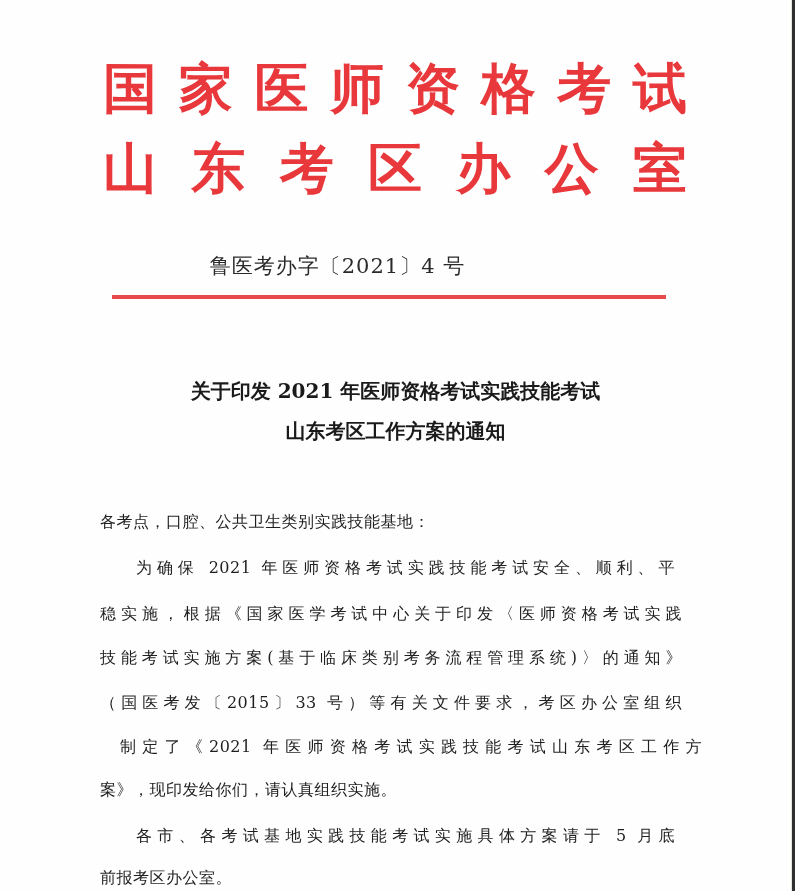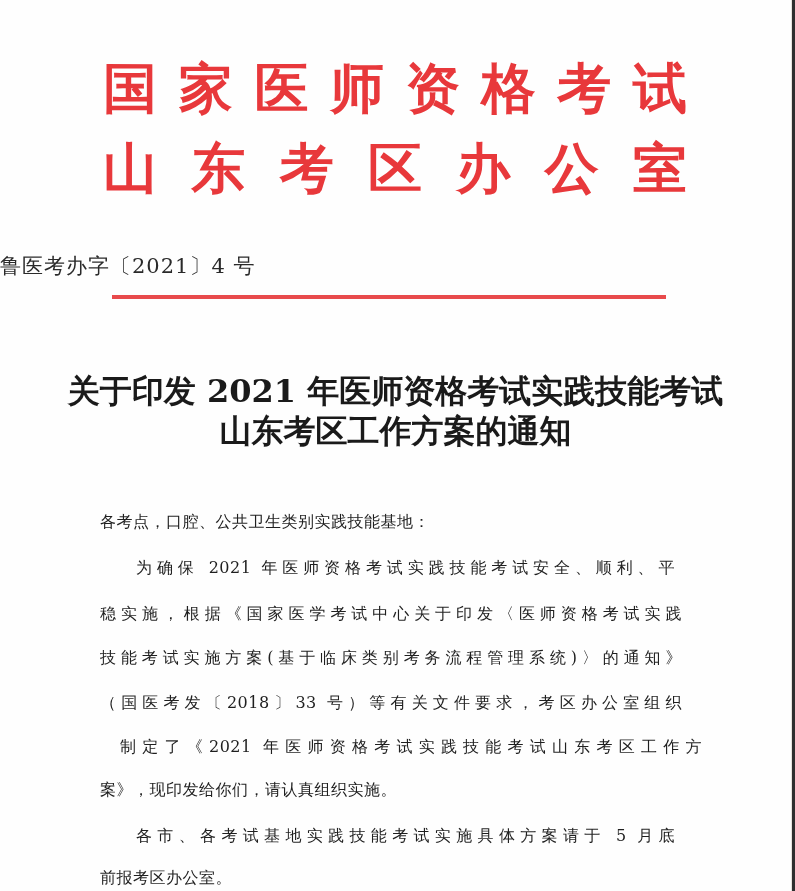--- a/index.html
+++ b/index.html
@@ -47,41 +47,41 @@
     text-align: center;
   }
   .org-line-1 { top: 58px; }
   .org-line-2 { top: 138px; }
 
   .doc-number {
     position: absolute;
     top: 252px;
     left: 0;
     width: 675px;
-    text-align: left;
+    text-align: center;
     font-size: 21px;
     line-height: 28px;
     color: #2a2a2a;
     letter-spacing: 1px;
   }
   .red-rule {
     position: absolute;
     top: 295px;
     left: 112px;
     width: 554px;
     height: 4px;
     background: #e84a4c;
   }
   .title {
     position: absolute;
     left: 0;
     width: 791px;
     text-align: center;
     font-weight: bold;
-    font-size: 32px;
+    font-size: 20px;
     line-height: 36px;
     color: #1a1a1a;
   }
   .title-1 { top: 373px; }
   .title-2 { top: 413px; }
 
   .body-line {
     position: absolute;
     left: 100px;
     width: 582px;
@@ -127,21 +127,21 @@
   <div class="red-rule"></div>
 
   <div class="title title-1">关于印发 2021 年医师资格考试实践技能考试</div>
   <div class="title title-2">山东考区工作方案的通知</div>
 
   <div class="body-line last" style="top:507px;">各考点，口腔、公共卫生类别实践技能基地：</div>
 
   <div class="body-line indent" style="top:553px;">为确保 2021 年医师资格考试实践技能考试安全、顺利、平</div>
   <div class="body-line" style="top:643px;">技能考试实施方案(基于临床类别考务流程管理系统)〉的通知》</div>
   <div class="body-line" style="top:599px;">稳实施，根据《国家医学考试中心关于印发〈医师资格考试实践</div>
-  <div class="body-line" style="top:688px;">（国医考发〔2018〕33 号）等有关文件要求，考区办公室组织</div>
+  <div class="body-line" style="top:688px;">（国医考发〔2015〕33 号）等有关文件要求，考区办公室组织</div>
   <div class="body-line" style="top:732px;margin-left:20px;">制定了《2021 年医师资格考试实践技能考试山东考区工作方</div>
   <div class="body-line last" style="top:775px;">案》，现印发给你们，请认真组织实施。</div>
 
   <div class="body-line indent" style="top:821px;">各市、各考试基地实践技能考试实施具体方案请于 5 月底</div>
   <div class="body-line last" style="top:863px;">前报考区办公室。</div>
 </div>
 
 <div class="right-edge"></div>
 
 </body></html>

